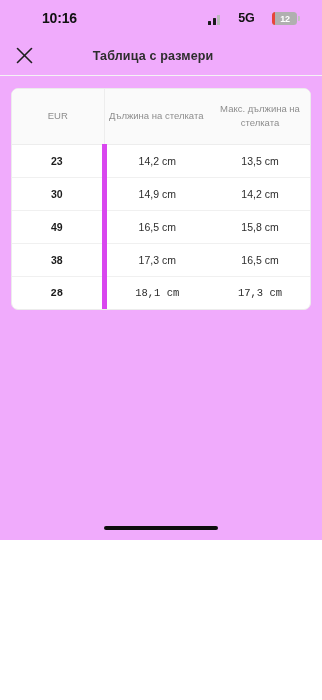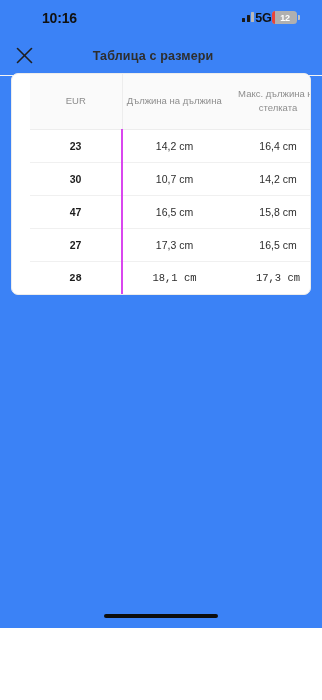--- a/index.html
+++ b/index.html
@@ -3,33 +3,33 @@
 <meta charset="utf-8">
 <style>
   * { margin:0; padding:0; box-sizing:border-box; }
   html, body {
     width:322px; height:700px;
     background:#ffffff;
     font-family:"Liberation Sans", sans-serif;
     -webkit-font-smoothing:antialiased;
     overflow:hidden;
   }
-  .phone { position:relative; width:322px; height:628px; background:#3b82f6; }
+  .phone { position:relative; width:322px; height:540px; background:#f0abfc; }
 
   
   .statusbar {
     position:absolute; top:0; left:0; right:0; height:36px;
     display:flex; align-items:center; justify-content:space-between;
     padding:0 22px 0 42px;
   }
   .clock {
     font-size:14px; font-weight:bold; color:#111;
     letter-spacing:-0.2px;
   }
-  .status-right { display:flex; align-items:flex-start; gap:1px; }
+  .status-right { display:flex; align-items:flex-end; gap:18px; }
 
   .signal { display:flex; align-items:flex-end; gap:1.5px; height:11px; }
   .signal i { display:block; width:3px; background:#1a1a1a; border-radius:0.5px; }
   .signal i:nth-child(1){ height:4px; }
   .signal i:nth-child(2){ height:7px; }
   .signal i:nth-child(3){ height:10px; background:#b9b9b9; }
 
   .net { font-size:12.5px; font-weight:bold; color:#111; letter-spacing:-0.2px; }
 
   .battery {
@@ -67,23 +67,23 @@
     font-size:12.5px; font-weight:bold; color:#2e2e2e;
     letter-spacing:0.15px;
   }
   .nav-sep {
     position:absolute; top:75px; left:0; right:0; height:1px;
     background:#f4f4f4;
   }
 
   
   .table-wrap {
-    position:absolute; left:11px; top:73px; width:300px;
+    position:absolute; left:11px; top:88px; width:300px;
     border:1px solid #ececec; border-radius:7px;
-    overflow:hidden; background:#fff;padding-left:18px;
+    overflow:hidden; background:#fff;
   }
   .tbl { width:100%; border-collapse:collapse; table-layout:fixed; }
   .tbl col.c1 { width:92px; }
   .tbl col.c2 { width:104px; }
   .tbl col.c3 { width:104px; }
 
   .tbl thead th {
     background:#fafafa;
     font-size:9.5px; font-weight:normal; color:#8d8d8d;
     padding:13px 4px 14px; text-align:center; line-height:1.45;
@@ -91,21 +91,21 @@
     vertical-align:middle;
   }
   .tbl thead th.divider { border-right:1px solid #ededed; }
 
   .tbl tbody td {
     font-size:10.5px; color:#2d2d2d;
     padding:0; height:33px; text-align:center; vertical-align:middle;
     border-bottom:1px solid #f0f0f0;
   }
   .tbl tbody tr:last-child td { border-bottom:none;font-family:Liberation Mono, monospace; }
-  .tbl tbody td.size { font-weight:bold; color:#1c1c1c; border-right:2px solid #d946ef; }
+  .tbl tbody td.size { font-weight:bold; color:#1c1c1c; border-right:5px solid #d946ef; }
 
   
   .home-indicator {
     position:absolute; bottom:10px; left:50%; transform:translateX(-50%);
     width:114px; height:4px; background:#0d0d0d; border-radius:3px;
   }
 </style>
 </head>
 <body>
 
@@ -144,42 +144,42 @@
   <div class="table-wrap">
     <table class="tbl">
       <colgroup>
           <col class="c1">
           <col class="c2">
           <col class="c3">
         </colgroup>
       <thead>
         <tr>
           <th class="divider">EUR</th>
-          <th>Дължина на дължина</th>
+          <th>Дължина на стелката</th>
           <th>Макс. дължина на стелката</th>
         </tr>
       </thead>
       <tbody>
         <tr>
           <td class="size">23</td>
           <td>14,2 cm</td>
-          <td>16,4 cm</td>
+          <td>13,5 cm</td>
         </tr>
         <tr>
           <td class="size">30</td>
-          <td>10,7 cm</td>
+          <td>14,9 cm</td>
           <td>14,2 cm</td>
         </tr>
         <tr>
-          <td class="size">47</td>
+          <td class="size">49</td>
           <td>16,5 cm</td>
           <td>15,8 cm</td>
         </tr>
         <tr>
-          <td class="size">27</td>
+          <td class="size">38</td>
           <td>17,3 cm</td>
           <td>16,5 cm</td>
         </tr>
         <tr>
           <td class="size">28</td>
           <td>18,1 cm</td>
           <td>17,3 cm</td>
         </tr>
       </tbody>
     </table>

